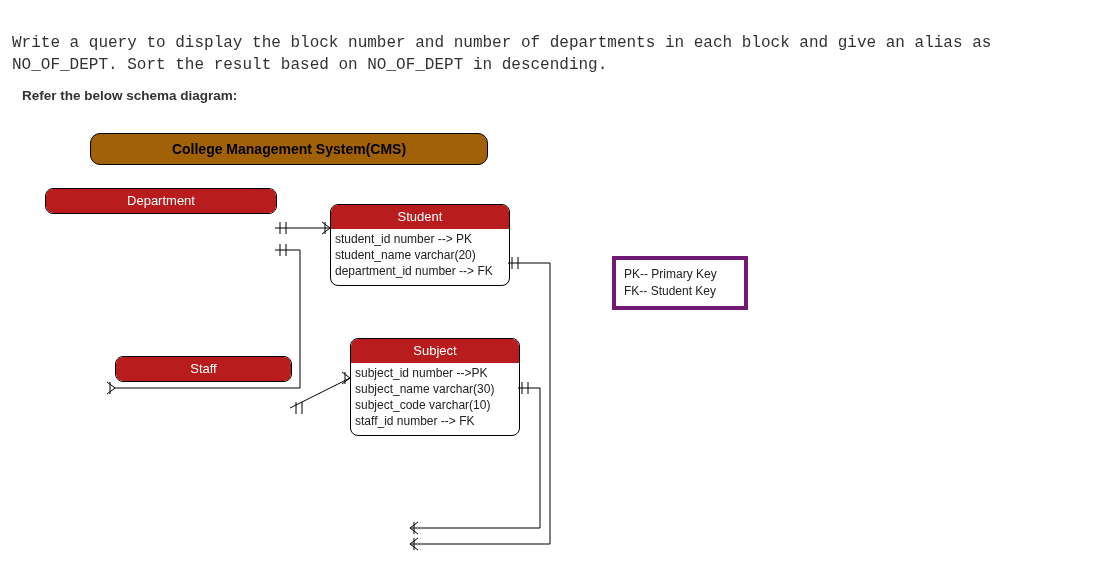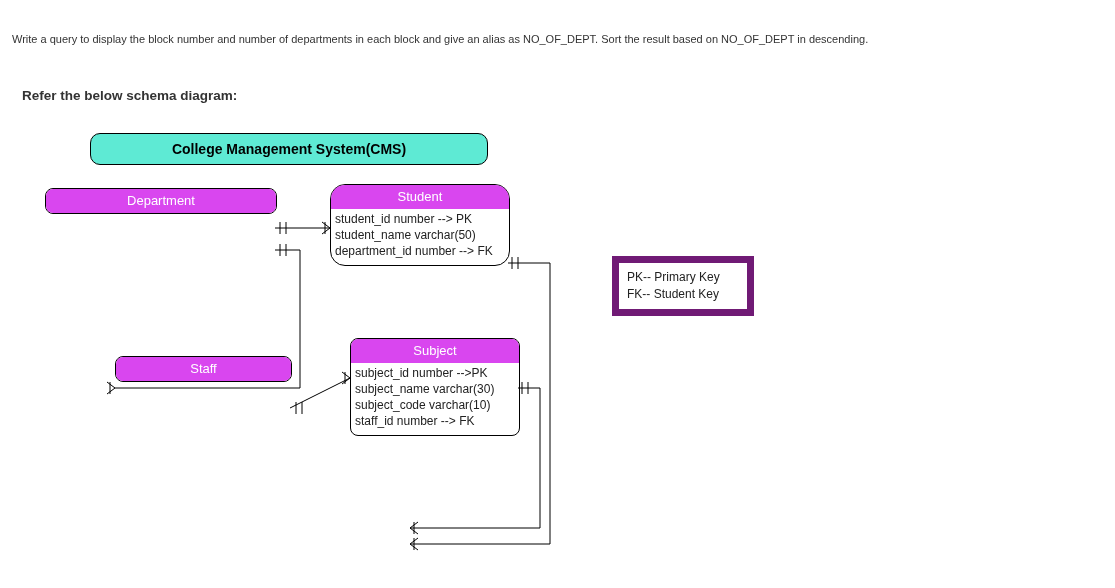--- a/index.html
+++ b/index.html
@@ -10,23 +10,24 @@
     width: 1115px;
     height: 588px;
     position: relative;
     overflow: hidden;
   }
   .question {
     position: absolute;
     top: 32px;
     left: 12px;
     right: 10px;
-    font-size: 11px;
+    font-size: 16px;
     color: #333;
     line-height: 1.4;
+    font-family: Liberation Mono, monospace;
   }
   .subheading {
     position: absolute;
     top: 88px;
     left: 22px;
     font-size: 13.5px;
     color: #333;
     font-weight: bold;
   }
   .diagram {
@@ -45,53 +46,53 @@
     height: 30px;
     border: 1px solid #000;
     border-radius: 10px;
     display: flex;
     align-items: center;
     justify-content: center;
     font-family: Arial, sans-serif;
     font-weight: bold;
     font-size: 14px;
     color: #000;
-    background: #5eead4;
+    background: #a16207;
   }
   .entity {
     position: absolute;
     border: 1px solid #000;
     border-radius: 8px;
     overflow: hidden;
     background: #fff;
     font-size: 12px;
     line-height: 1.35;
   }
   .entity .ename {
-    background: #d946ef;
+    background: #b91c1c;
     color: #fff;
     text-align: center;
     padding: 3px 0;
     font-size: 13px;
     font-weight: 400;
   }
   .entity .fields {
     padding: 2px 4px 6px 4px;
     color: #222;
   }
   .entity .fields div {
     white-space: nowrap;
   }
   .legend {
     position: absolute;
     top: 128px;
     left: 572px;
     width: 112px;
     padding: 6px 8px;
-    border: 7px solid #701a75;
+    border: 4px solid #701a75;
     background: #fff;
     font-size: 12px;
     color: #222;
     line-height: 1.4;
   }
   svg.connectors {
     position: absolute;
     top: 0;
     left: 0;
     width: 680px;
@@ -113,25 +114,25 @@
 <div class="diagram">
 
   <div class="system-title">
     <span>College Management System(CMS)</span>
   </div>
 
   <div class="entity" style="top:60px; left:5px; width:230px;">
     <div class="ename">Department</div>
   </div>
 
-  <div class="entity" style="top:56px; left:290px; width:178px;border-radius:15px;">
+  <div class="entity" style="top:76px; left:290px; width:178px;">
     <div class="ename">Student</div>
     <div class="fields">
       <div>student_id number --&gt; PK</div>
-      <div>student_name varchar(50)</div>
+      <div>student_name varchar(20)</div>
       <div>department_id number --&gt; FK</div>
     </div>
   </div>
 
   <div class="entity" style="top:228px; left:75px; width:175px;">
     <div class="ename">Staff</div>
   </div>
 
   <div class="entity" style="top:210px; left:310px; width:168px;">
     <div class="ename">Subject</div>

